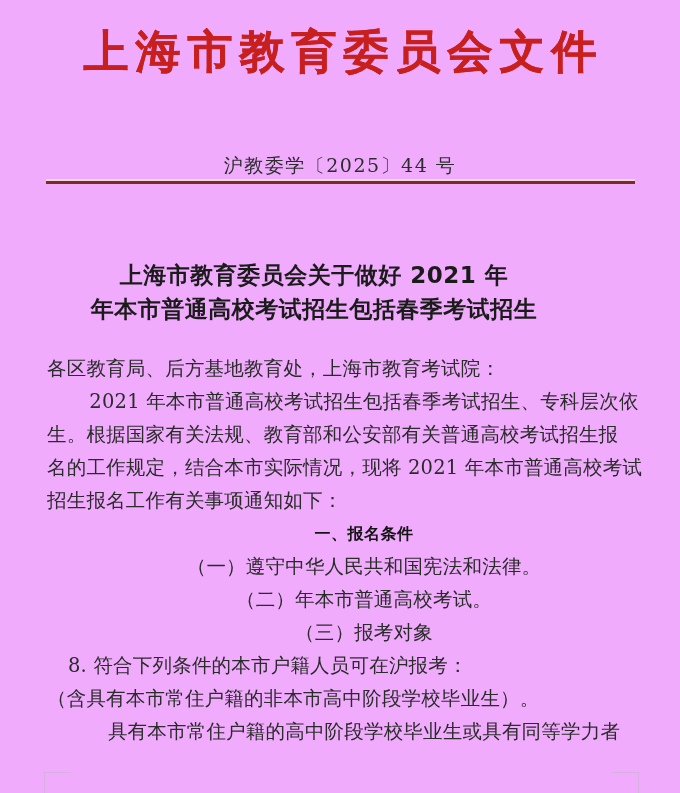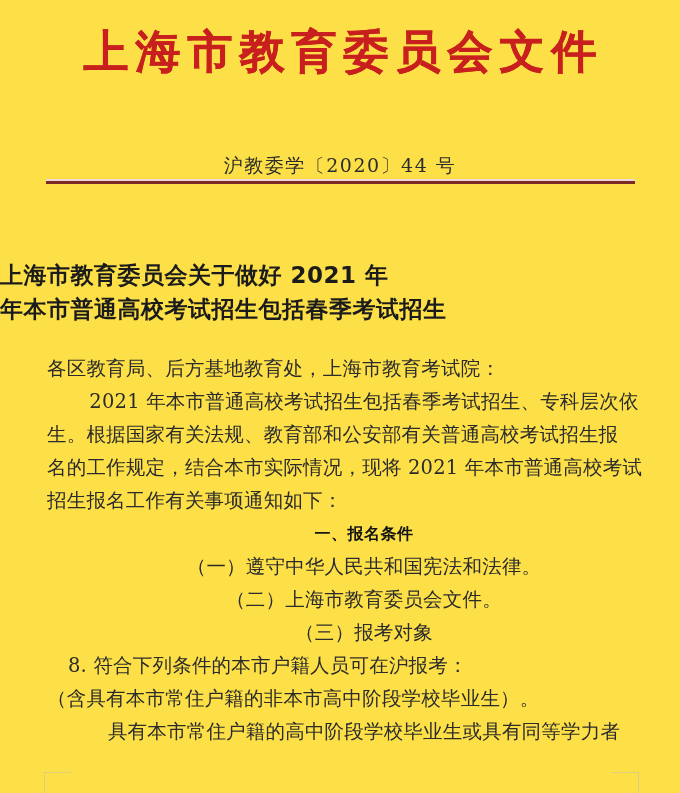--- a/index.html
+++ b/index.html
@@ -7,21 +7,21 @@
     padding: 0;
     background: #ffffff;
   }
   body {
     font-family: "DejaVu Serif", "Liberation Serif", serif;
   }
   .page {
     position: relative;
     width: 680px;
     height: 793px;
-    background: #fde047;
+    background: #f0abfc;
     overflow: hidden;
     box-sizing: border-box;
   }
 
   
   .masthead {
     position: absolute;
     top: 26px;
     left: 0;
     width: 680px;
@@ -71,21 +71,21 @@
     height: 2px;
     background: #f0d8d6;
   }
 
   
   .doc-title {
     position: absolute;
     top: 258px;
     left: 0;
     width: 628px;
-    text-align: left;
+    text-align: center;
     color: #1b1b1b;
     font-family: "DejaVu Sans", "Liberation Sans", sans-serif;
     font-weight: 700;
     font-size: 23px;
     line-height: 34px;
     letter-spacing: 0.5px;
   }
   .doc-title-line { display: block; white-space: nowrap; }
 
   
@@ -127,39 +127,39 @@
 </style>
 </head>
 <body>
 
 <div class="page">
 
   <div class="masthead">
     <span class="masthead-title">上海市教育委员会文件</span>
   </div>
 
-  <div class="doc-number">沪教委学〔2020〕44 号</div>
+  <div class="doc-number">沪教委学〔2025〕44 号</div>
 
   <div class="red-rule-soft"></div>
   <div class="red-rule"></div>
 
   <div class="doc-title">
     <span class="doc-title-line">上海市教育委员会关于做好 2021 年</span>
     <span class="doc-title-line">年本市普通高校考试招生包括春季考试招生</span>
   </div>
 
   <div class="body-block" id="body-block">
       <span class="line">各区教育局、后方基地教育处，上海市教育考试院：</span>
       <span class="line indent-2">2021 年本市普通高校考试招生包括春季考试招生、专科层次依</span>
       <span class="line">生。根据国家有关法规、教育部和公安部有关普通高校考试招生报</span>
       <span class="line">名的工作规定，结合本市实际情况，现将 2021 年本市普通高校考试</span>
       <span class="line">招生报名工作有关事项通知如下：</span>
       <span class="line indent-2 heading">一、报名条件</span>
       <span class="line indent-2">（一）遵守中华人民共和国宪法和法律。</span>
-      <span class="line indent-2">（二）上海市教育委员会文件。</span>
+      <span class="line indent-2">（二）年本市普通高校考试。</span>
       <span class="line indent-2">（三）报考对象</span>
       <span class="line indent-1">8. 符合下列条件的本市户籍人员可在沪报考：</span>
       <span class="line">（含具有本市常住户籍的非本市高中阶段学校毕业生）。</span>
       <span class="line indent-2">具有本市常住户籍的高中阶段学校毕业生或具有同等学力者</span>
     </div>
 
   <div class="crop-mark bl"></div>
   <div class="crop-mark br"></div>
 
 </div>

